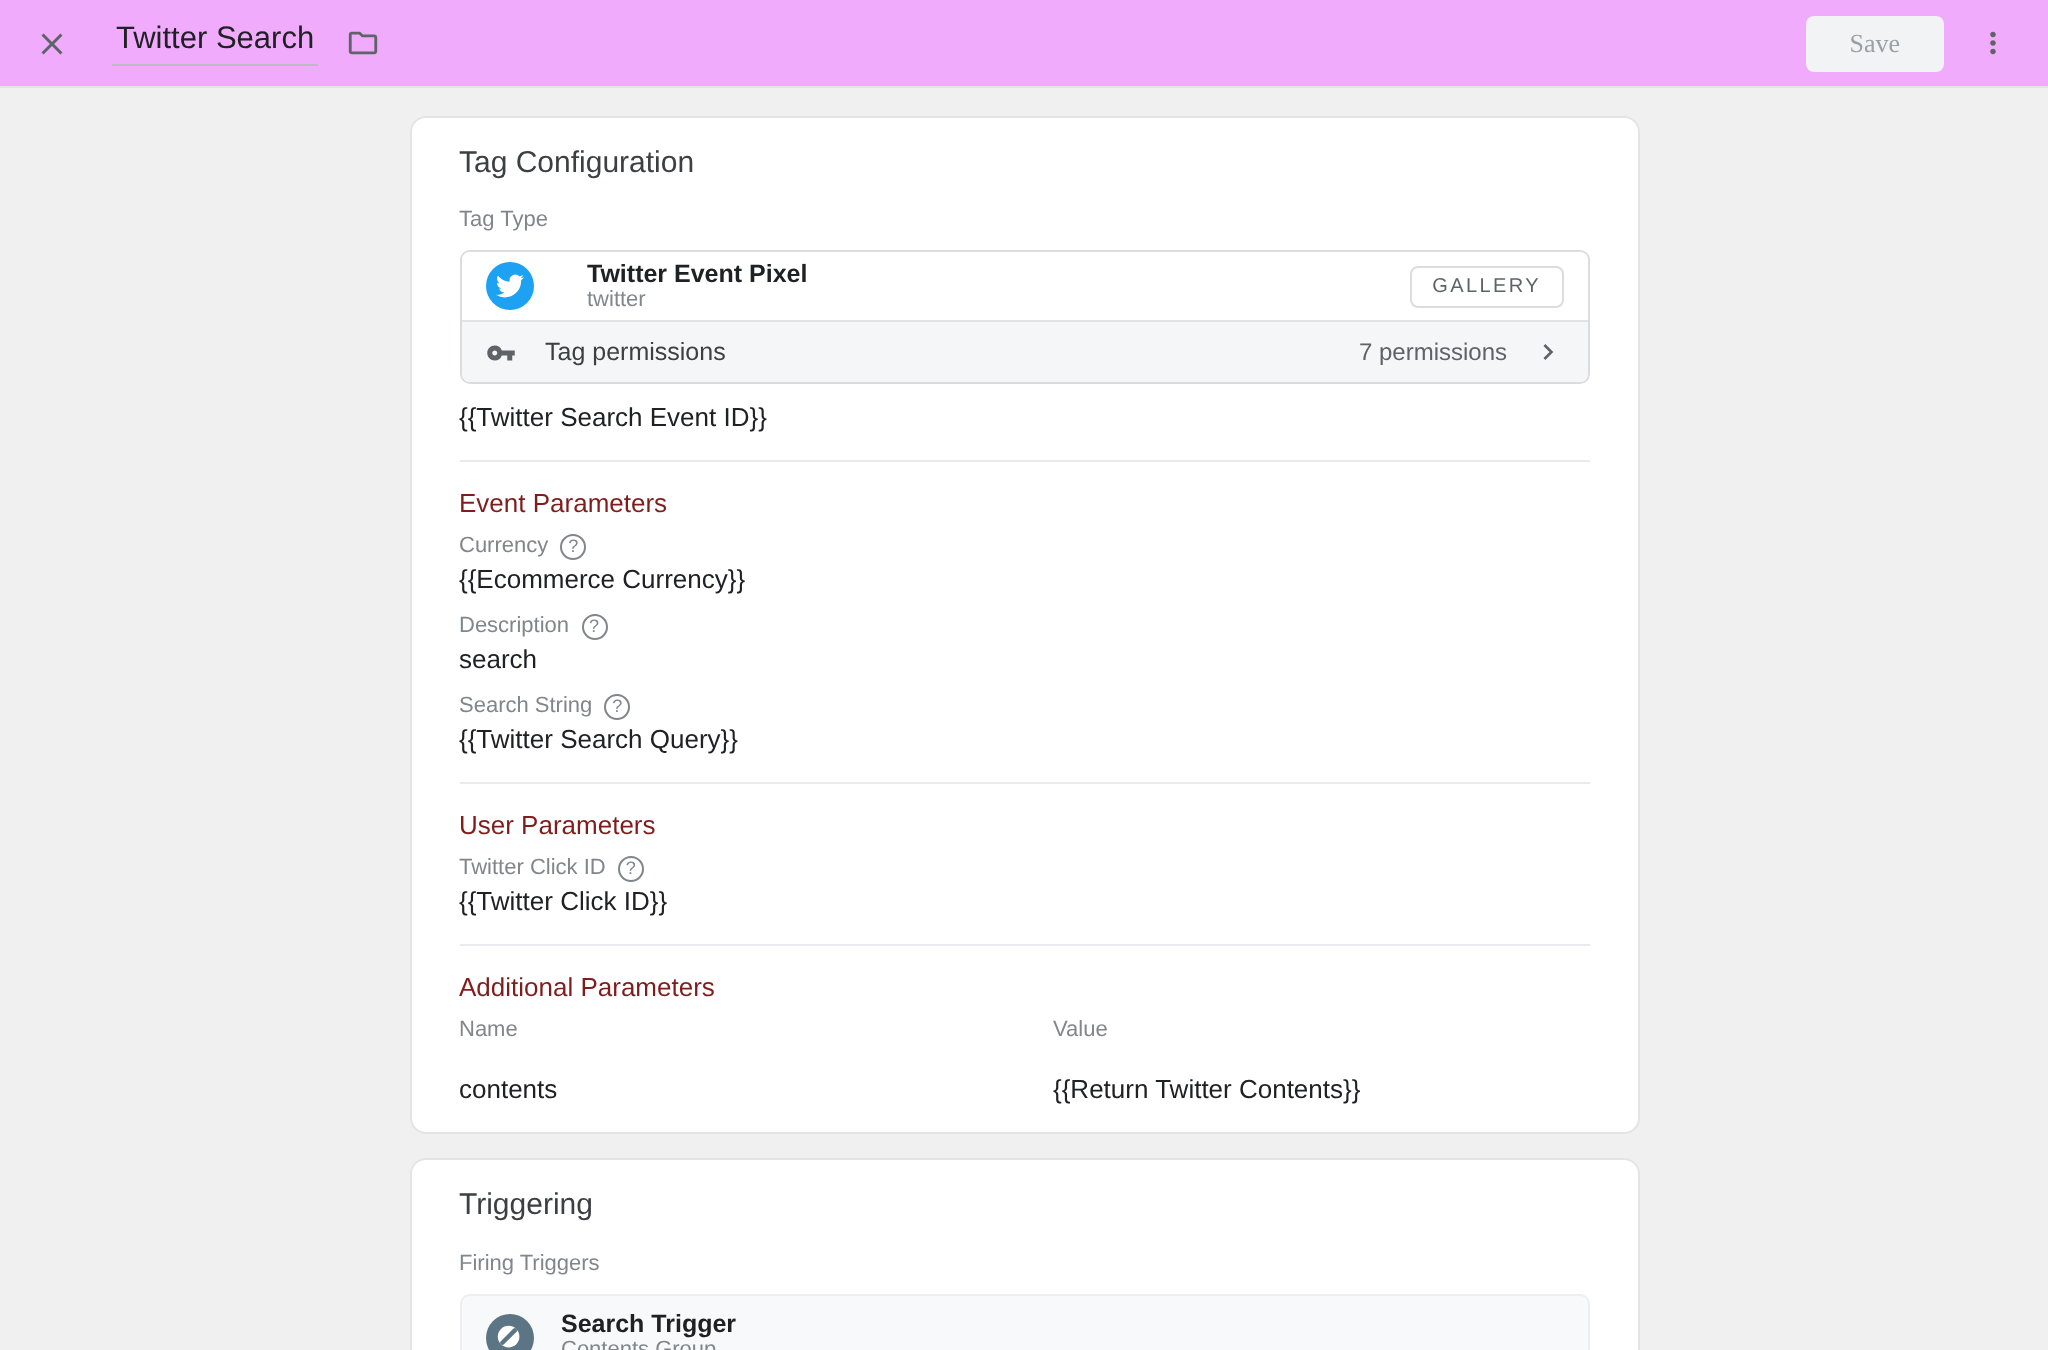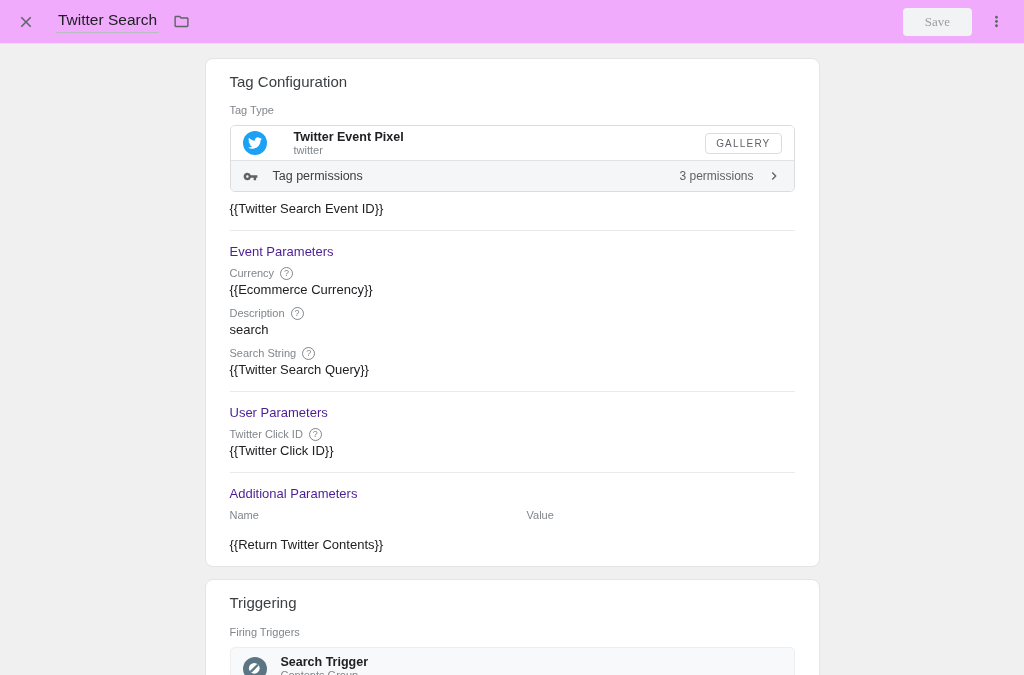--- a/index.html
+++ b/index.html
@@ -112,21 +112,21 @@
     cursor: pointer;
   }
   .perm-label { font-size: 12.5px; color: #3c4043; margin-left: 15px; }
   .perm-count { font-size: 12px; color: #5f6368; margin-right: 12px; }
 
   .value-text { font-size: 13px; color: #202124; line-height: 15px; }
   .event-id { margin-top: 9px; }
 
   .divider { height: 1px; background: #e8eaed; margin: 14px 0 13px 0; }
 
-  .section-title { font-size: 13px; color: #4c1d95; line-height: 15px; }
+  .section-title { font-size: 13px; color: #7f1d1d; line-height: 15px; }
   .field { margin-top: 8px; margin-bottom: 10px; }
   .field:last-child { margin-bottom: 0; }
   .field-label-row { display: flex; align-items: center; gap: 6px; }
   .help-icon {
     width: 13px; height: 13px;
     border: 1px solid #80868b;
     border-radius: 50%;
     color: #80868b;
     font-size: 9px;
     line-height: 11px;
@@ -217,21 +217,21 @@
         <button class="gallery-badge">GALLERY</button>
       </div>
       <div class="tt-row2">
         <span>
           <svg width="15" height="15" viewBox="0 0 24 24" fill="#5f6368">
               <path d="M12.65 10A5.99 5.99 0 007 6c-3.31 0-6 2.69-6 6s2.69 6 6 6a5.99 5.99 0 005.65-4H17v4h4v-4h2v-4H12.65zM7 14c-1.1 0-2-.9-2-2s.9-2 2-2 2 .9 2 2-.9 2-2 2z"></path>
             </svg>
         </span>
         <span class="perm-label">Tag permissions</span>
         <span class="spacer"></span>
-        <span class="perm-count">3 permissions</span>
+        <span class="perm-count">7 permissions</span>
         <span>
           <svg width="16" height="16" viewBox="0 0 24 24" fill="#5f6368">
               <path d="M10 6L8.59 7.41 13.17 12l-4.58 4.59L10 18l6-6z"></path>
             </svg>
         </span>
       </div>
     </div>
 
     <div class="value-text event-id">{{Twitter Search Event ID}}</div>
 
@@ -279,20 +279,21 @@
       </div>
     </div>
 
     <div class="divider"></div>
 
     <div>
       <div class="section-title">Additional Parameters</div>
       <div class="ap-grid">
         <div class="small-label">Name</div>
         <div class="small-label">Value</div>
+        <div class="value-text">contents</div>
         <div class="value-text">{{Return Twitter Contents}}</div>
       </div>
     </div>
   </section>
 
   <section class="card card-trigger">
     <h2 class="card-title">Triggering</h2>
     <div class="small-label firing-label">Firing Triggers</div>
 
     <div class="trigger-row">

